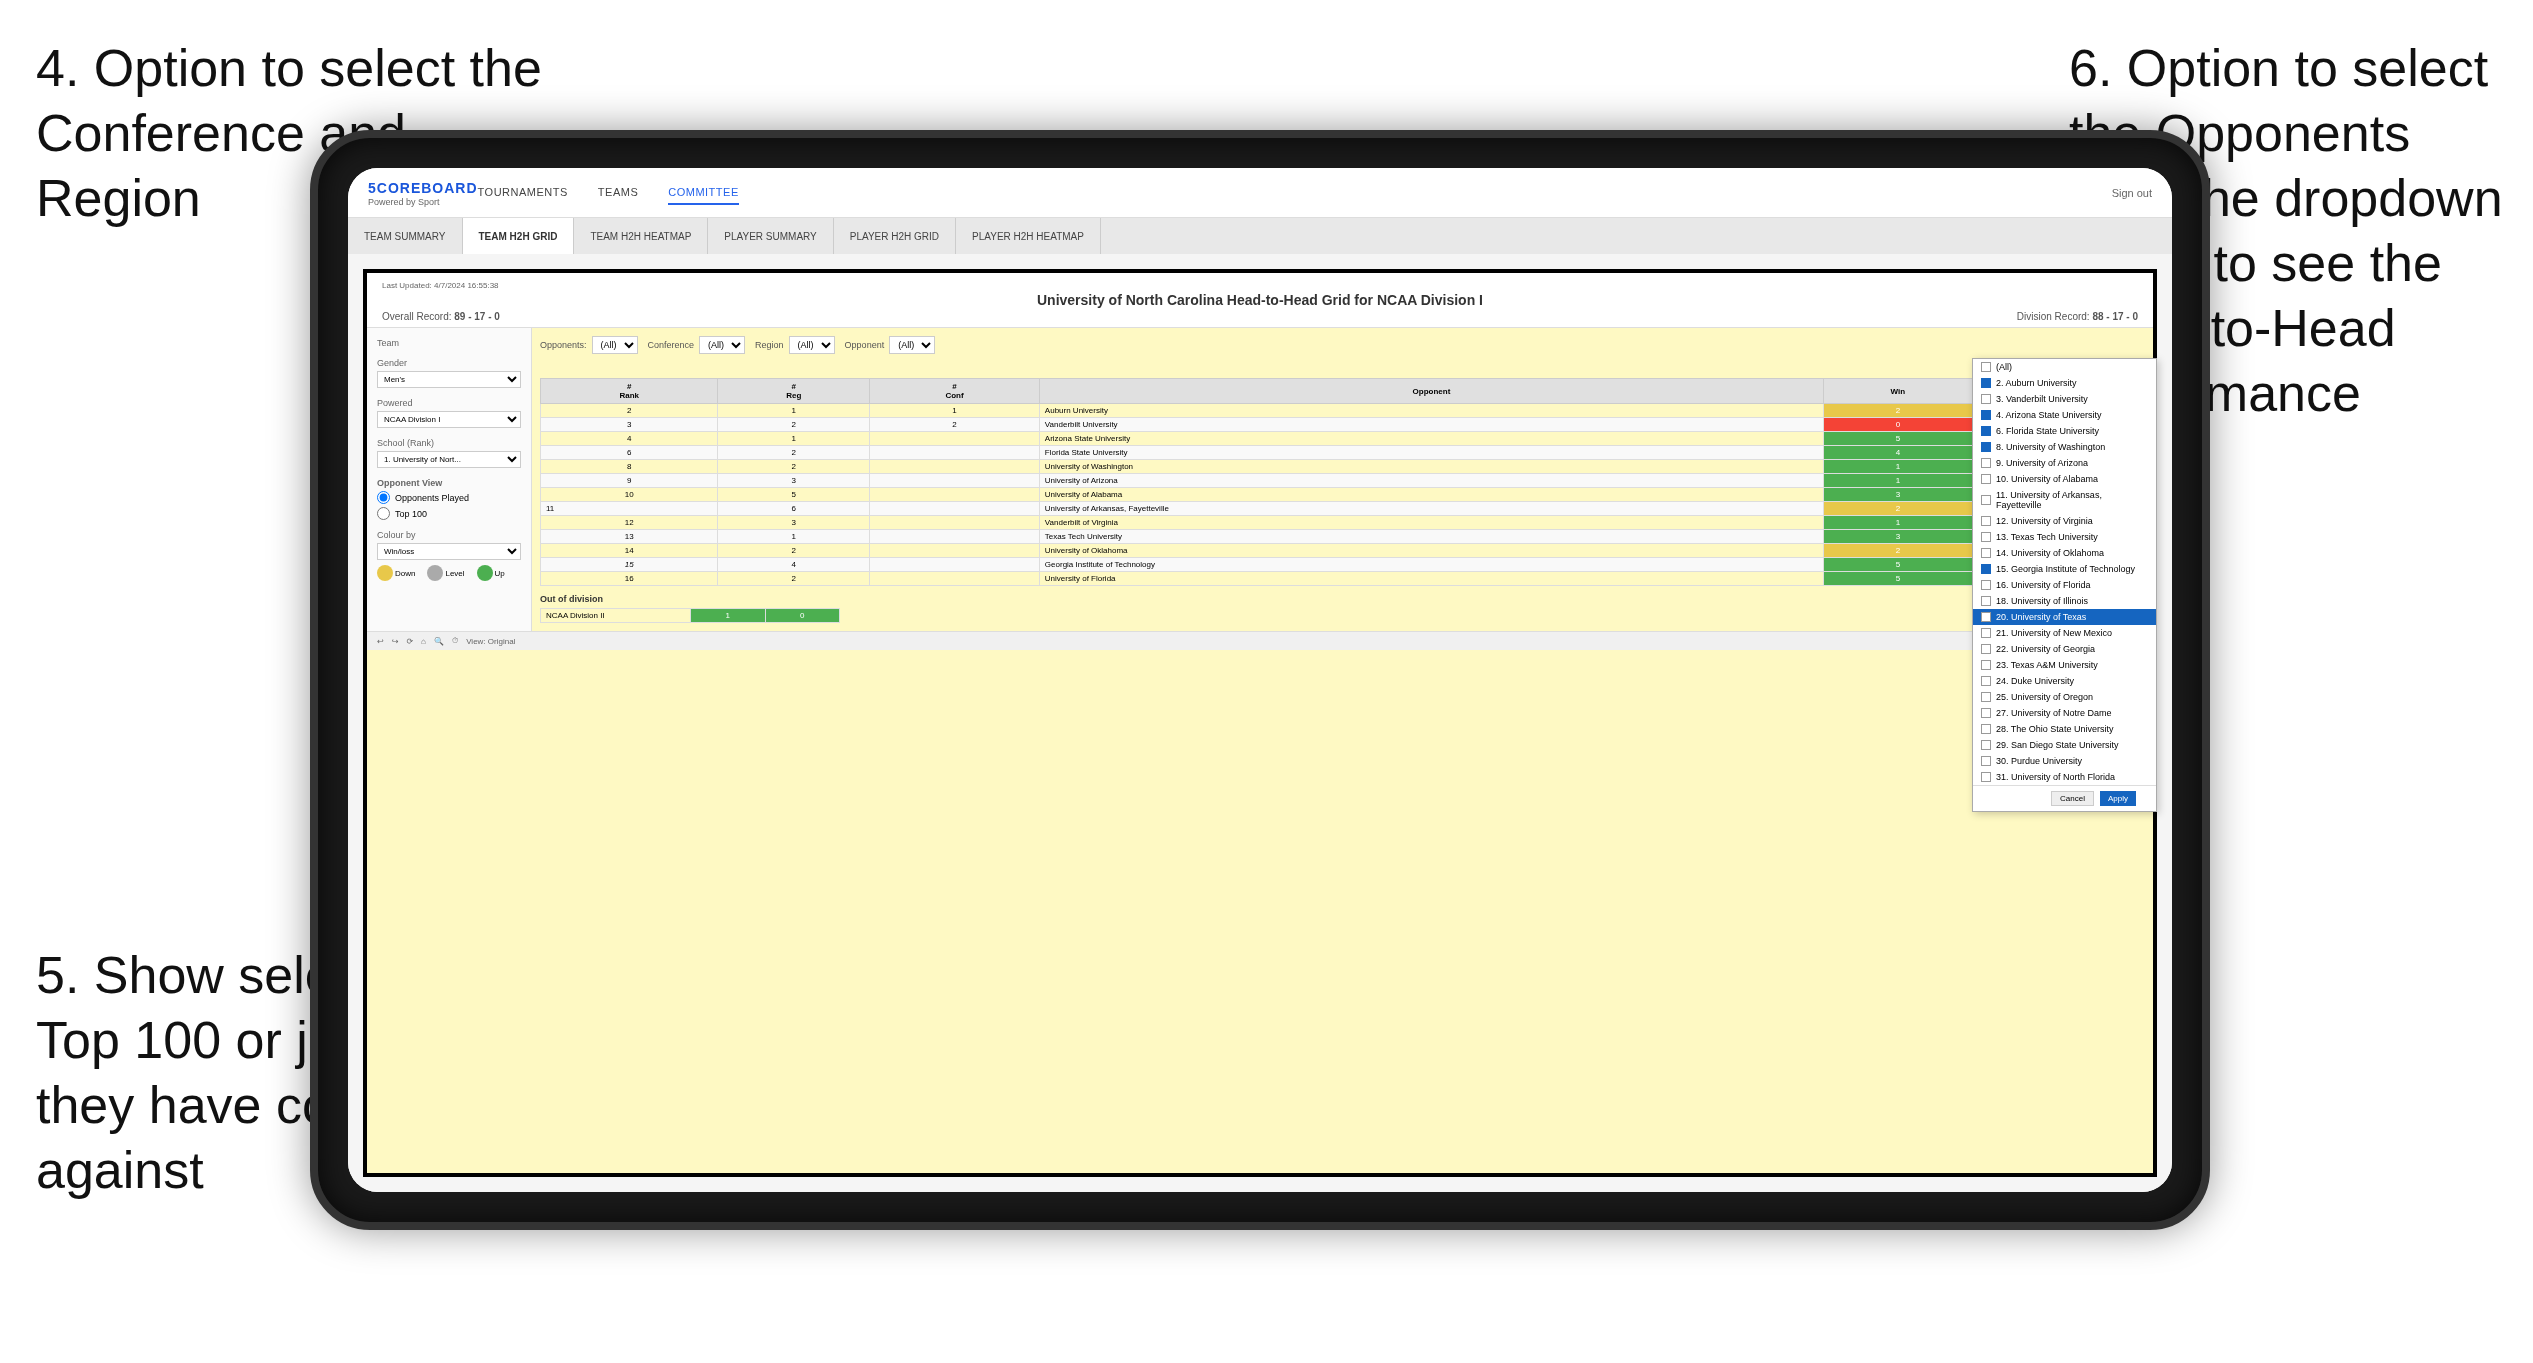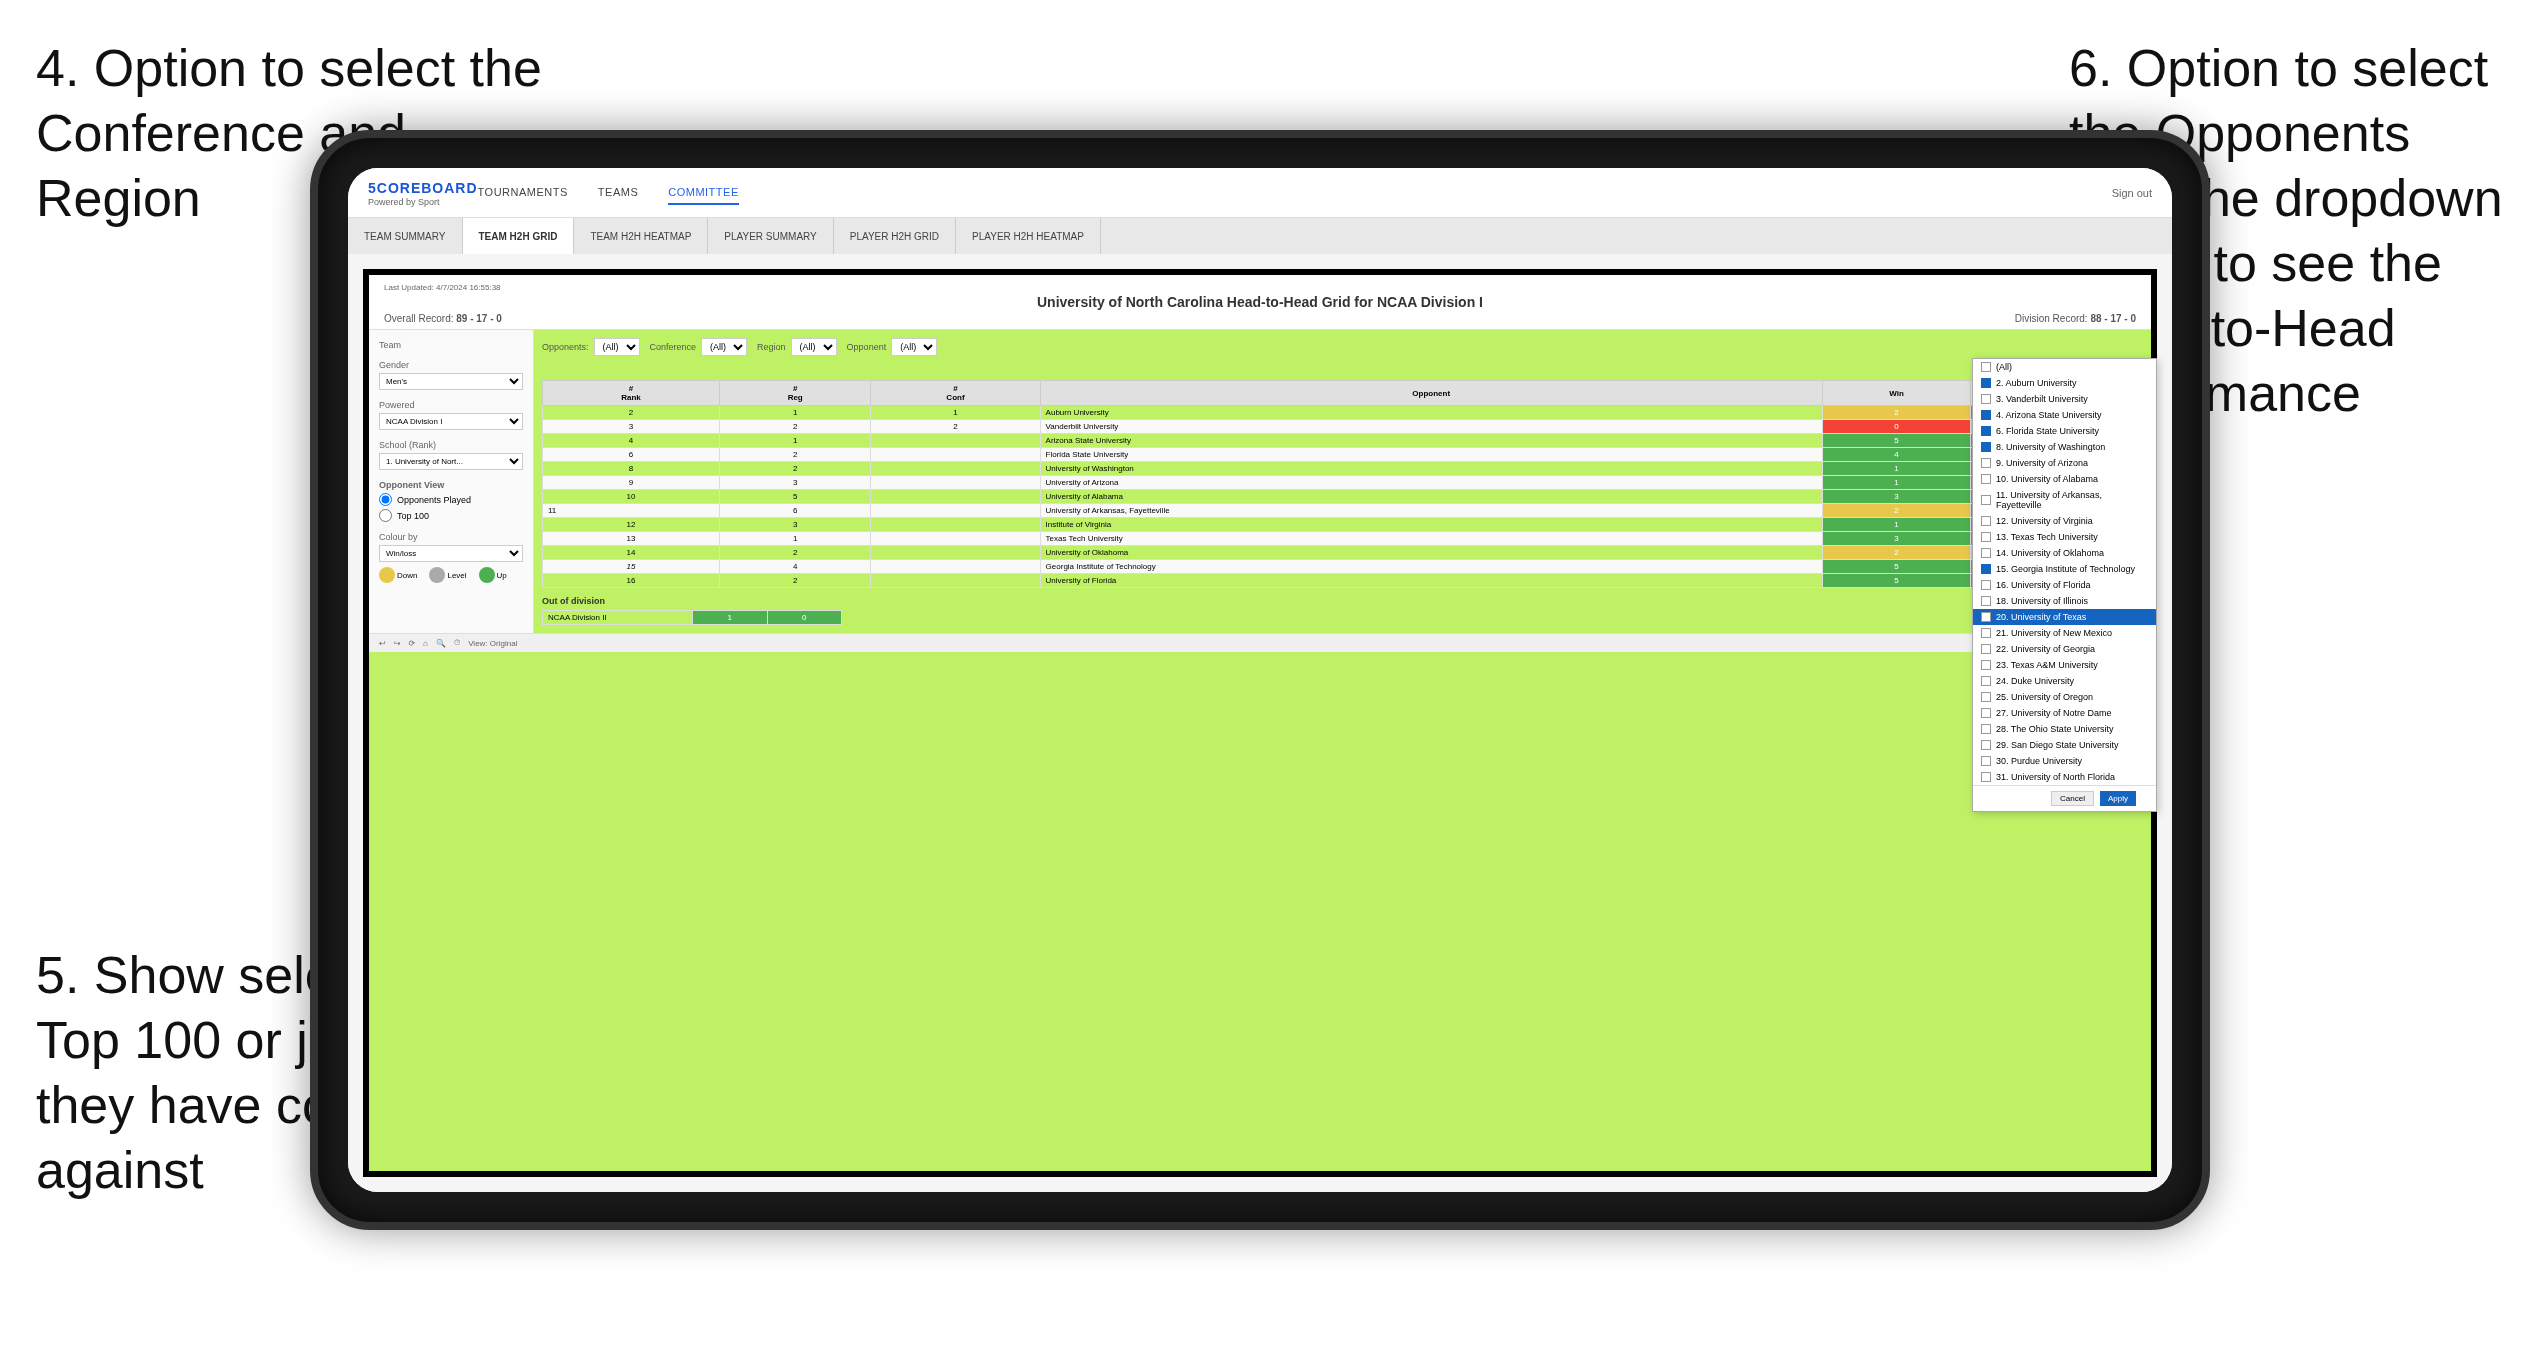--- a/index.html
+++ b/index.html
@@ -137,22 +137,22 @@
 
     
     .main-content {
       flex: 1;
       overflow: auto;
       background: #f5f5f5;
       padding: 15px;
     }
 
     .content-panel {
-      background: #bef264;
-      border: 6px solid #000000;
+      background: #fef9c3;
+      border: 4px solid #000000;
       min-height: 100%;
     }
 
     
     .grid-header {
       background: #fff;
       padding: 8px 15px 5px;
       border-bottom: 1px solid #ddd;
     }
 
@@ -615,21 +615,21 @@
       <td style="text-align:center;">6</td>
       <td style="text-align:center;"></td>
       <td>University of Arkansas, Fayetteville</td>
       <td style="text-align:center;background:#e8c84a;color:#fff;">2</td>
       <td style="text-align:center;background:#4caf50;color:#fff;">1</td>
     </tr>
                     <tr>
       <td style="text-align:center;">12</td>
       <td style="text-align:center;">3</td>
       <td style="text-align:center;"></td>
-      <td>Institute of Virginia</td>
+      <td>Vanderbilt of Virginia</td>
       <td style="text-align:center;background:#4caf50;color:#fff;">1</td>
       <td style="text-align:center;background:#4caf50;color:#fff;">0</td>
     </tr>
                     <tr>
       <td style="text-align:center;">13</td>
       <td style="text-align:center;">1</td>
       <td style="text-align:center;"></td>
       <td>Texas Tech University</td>
       <td style="text-align:center;background:#4caf50;color:#fff;">3</td>
       <td style="text-align:center;background:#4caf50;color:#fff;">0</td>

